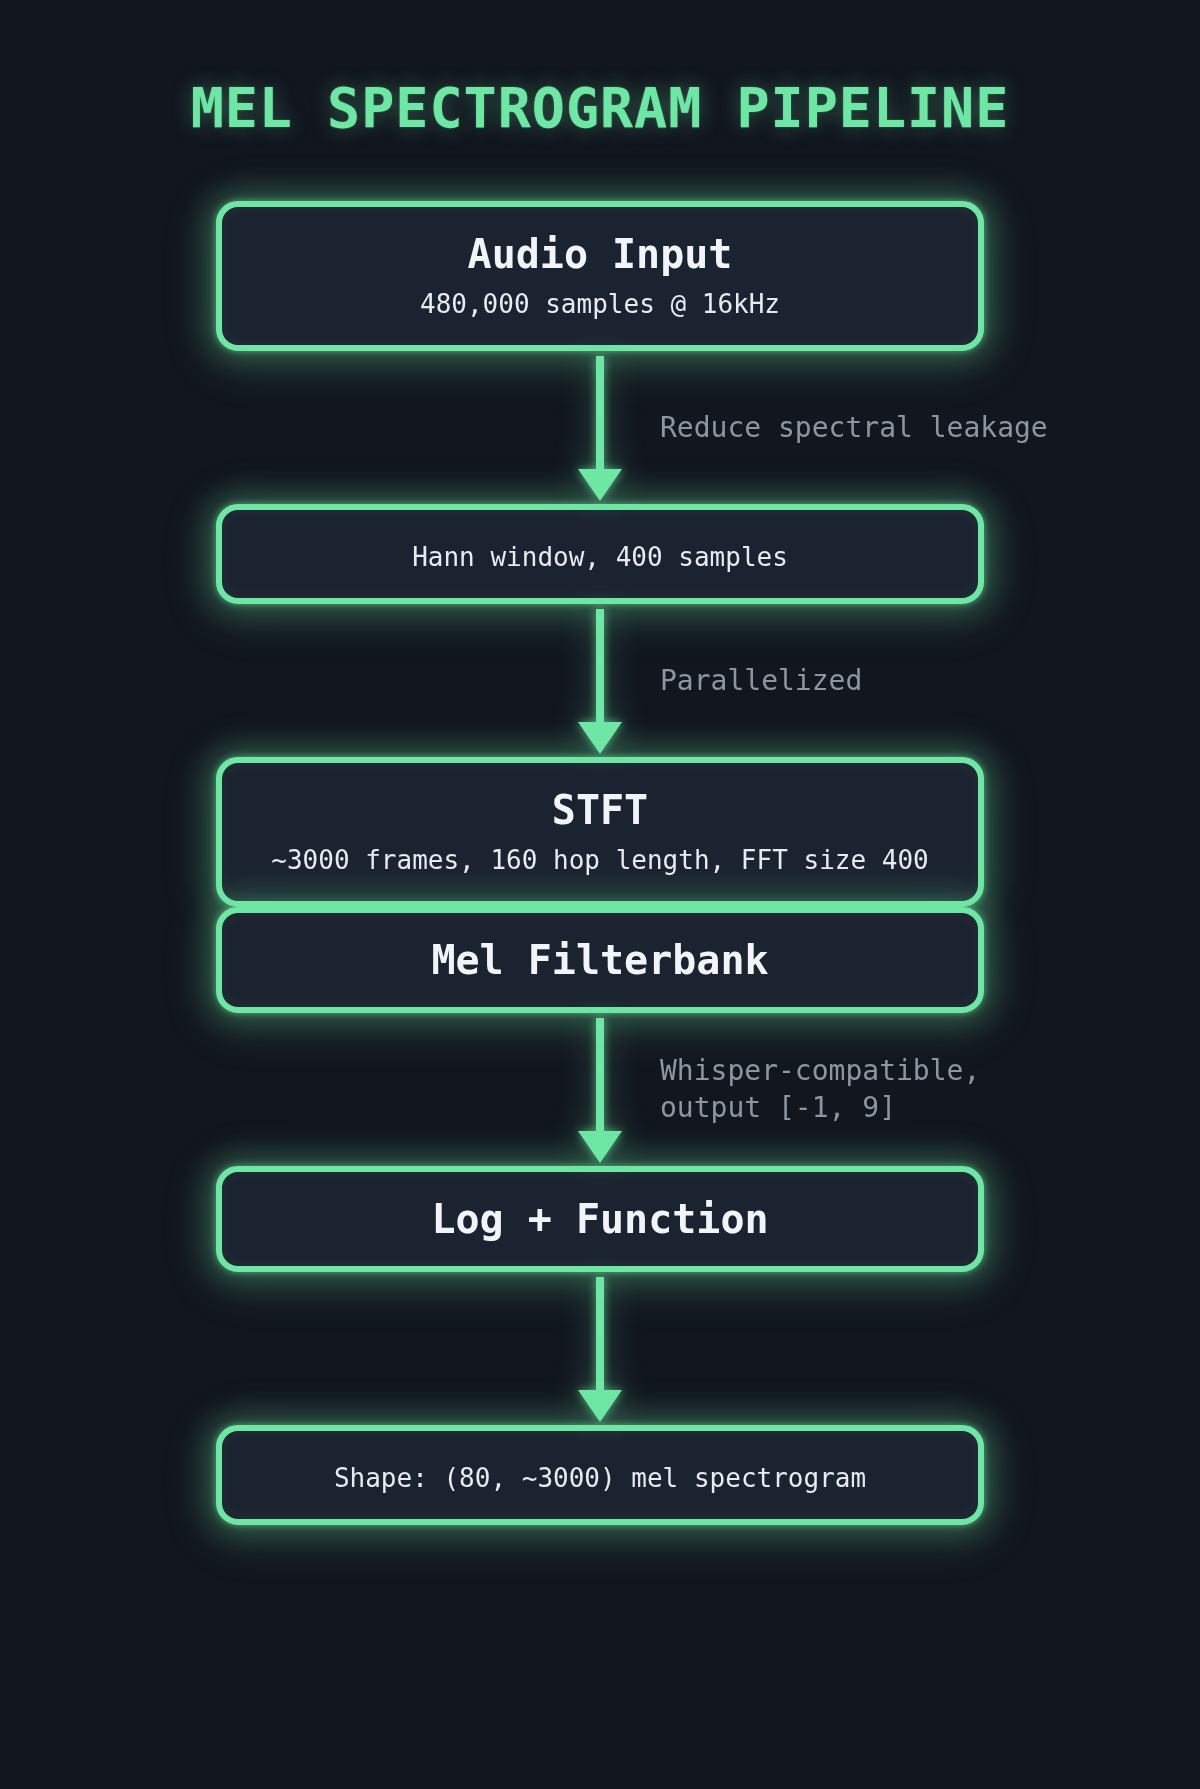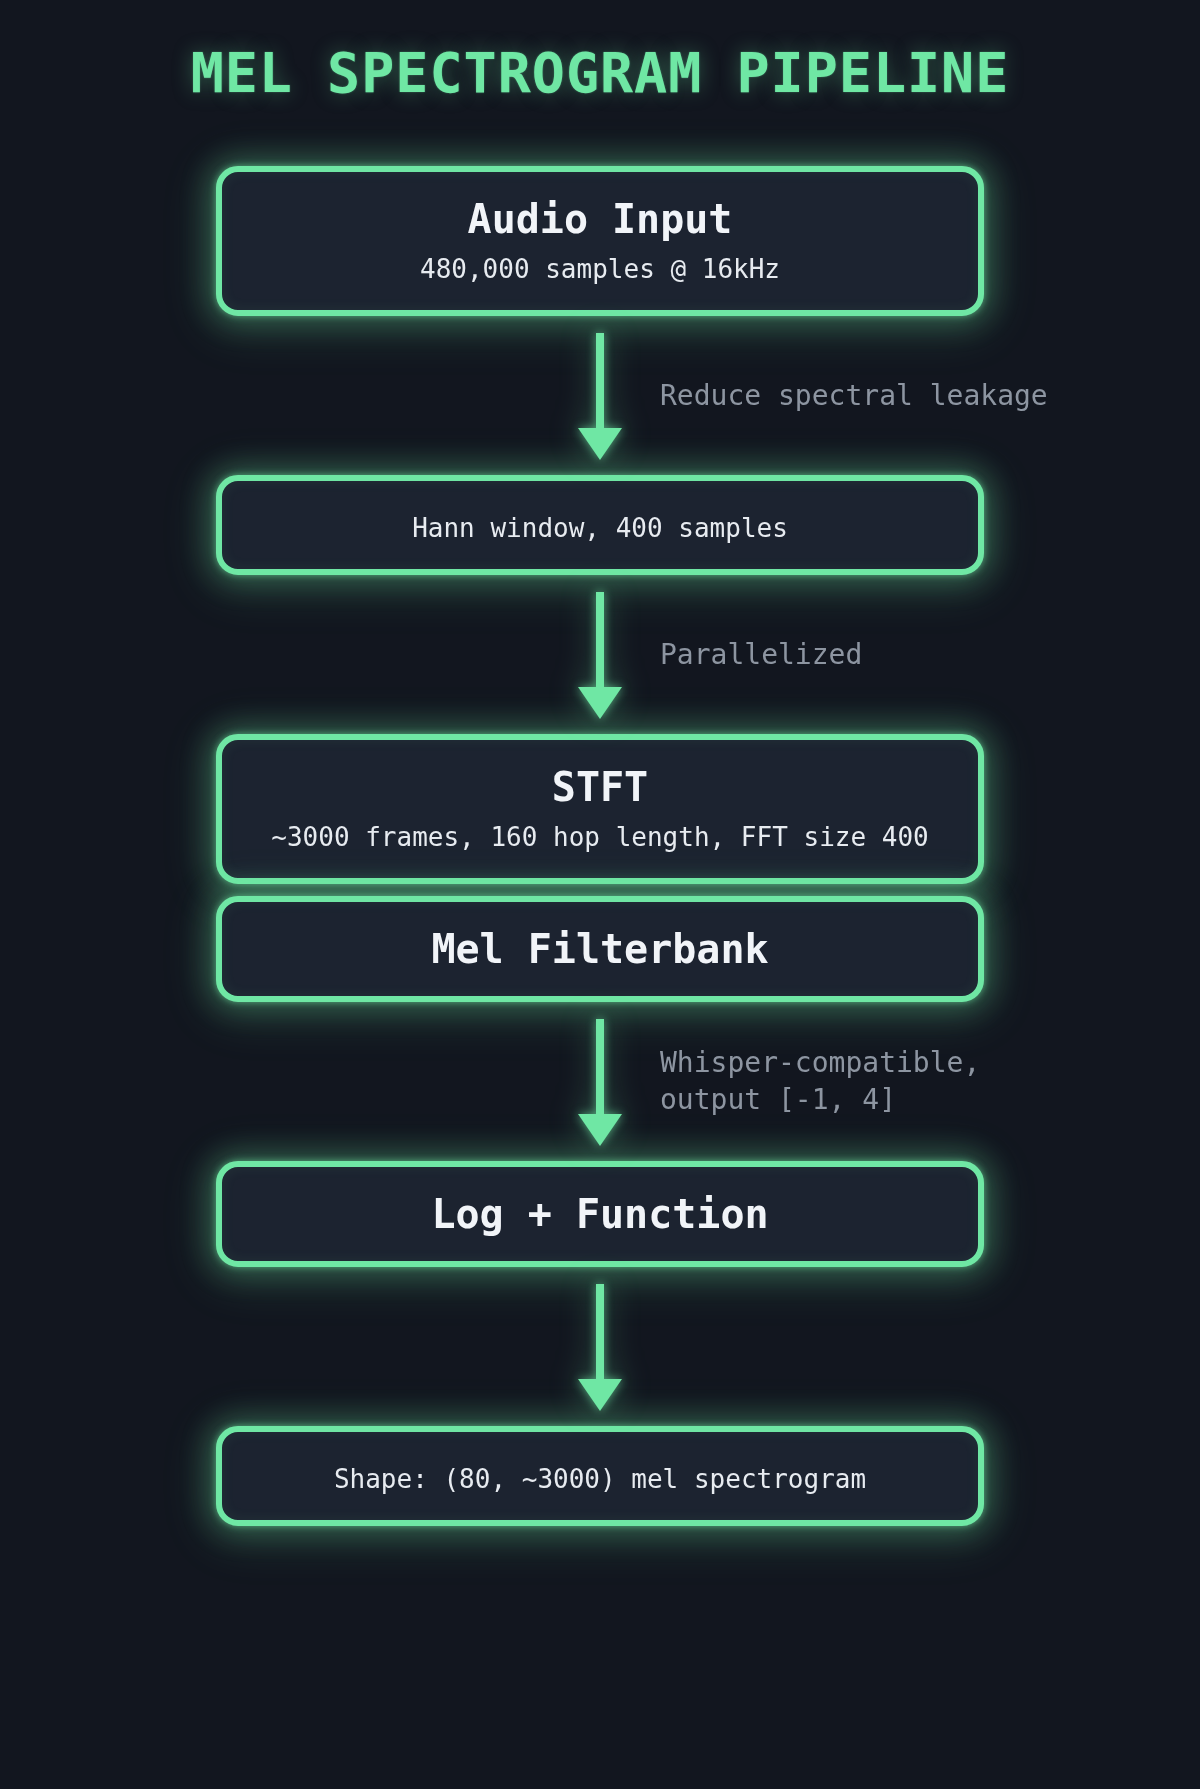--- a/index.html
+++ b/index.html
@@ -14,33 +14,33 @@
   html, body { background: var(--bg); }
   body {
     width: 1200px;
     height: 1789px;
     overflow: hidden;
     font-family: "DejaVu Sans Mono", "Liberation Mono", monospace;
     position: relative;
   }
   .diagram { width: 1200px; height: 1789px; position: relative; }
   .diagram-title {
-    margin-top: 39px;
+    margin-top: 74px;
     text-align: center;
     font-size: 55px;
     line-height: 1.25;
     font-weight: 700;
     color: var(--accent);
     letter-spacing: 1px;
     text-shadow: 0 0 20px rgba(111,231,164,.35), 0 0 2px rgba(111,231,164,.4);
   }
   .stack { margin-top: 58px; }
   .node {
     width: 768px;
-    margin: 12px auto;
+    margin: 0 auto;
     padding: 22px 12px;
     background: var(--node-fill);
     border: 6px solid var(--accent);
     border-radius: 22px;
     text-align: center;
     box-shadow:
       0 0 7px rgba(111,231,164,.6),
       0 0 28px 8px rgba(111,231,164,.26),
       0 6px 46px 12px rgba(111,231,164,.14),
       inset 0 0 14px rgba(111,231,164,.08);
@@ -53,21 +53,21 @@
   }
   .node-subtitle {
     font-size: 26px;
     line-height: 38px;
     margin-top: 6px;
     color: var(--subtitle);
   }
   .node-subtitle:empty { display: none; }
   .edge {
     position: relative;
-    height: 135px;
+    height: 153px;
     width: 100%;
   }
   .arrow {
     position: absolute;
     left: 50%;
     transform: translateX(-50%);
     top: 5px;
     bottom: 3px;
     width: 44px;
     filter: drop-shadow(0 0 5px rgba(111,231,164,.65))
@@ -148,21 +148,21 @@
     <div class="node">
       <div class="node-title">Mel Filterbank</div>
     </div>
 
     <div class="edge">
       <div class="arrow">
         <div class="arrow-shaft"></div>
         <div class="arrow-head"></div>
       </div>
       <div class="edge-label">Whisper-compatible,
-output [-1, 4]</div>
+output [-1, 9]</div>
     </div>
 
     <div class="node">
       <div class="node-title">Log + Function</div>
 
     </div>
 
     <div class="edge">
       <div class="arrow">
         <div class="arrow-shaft"></div>

